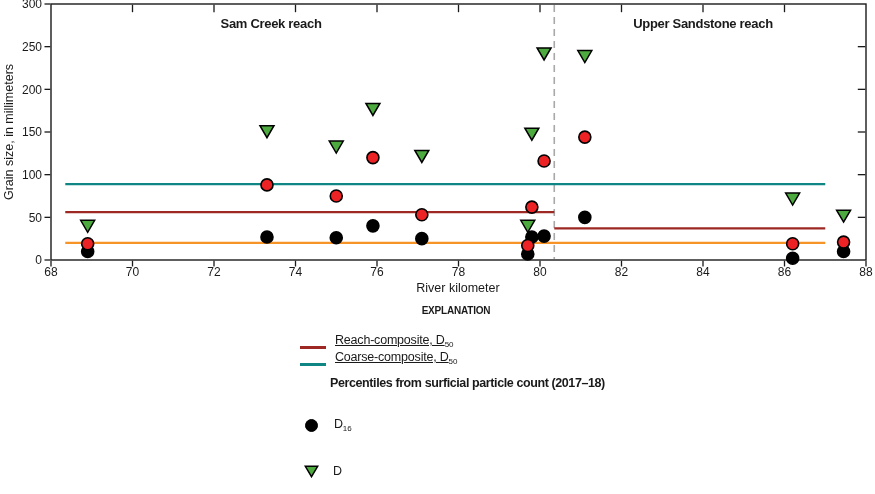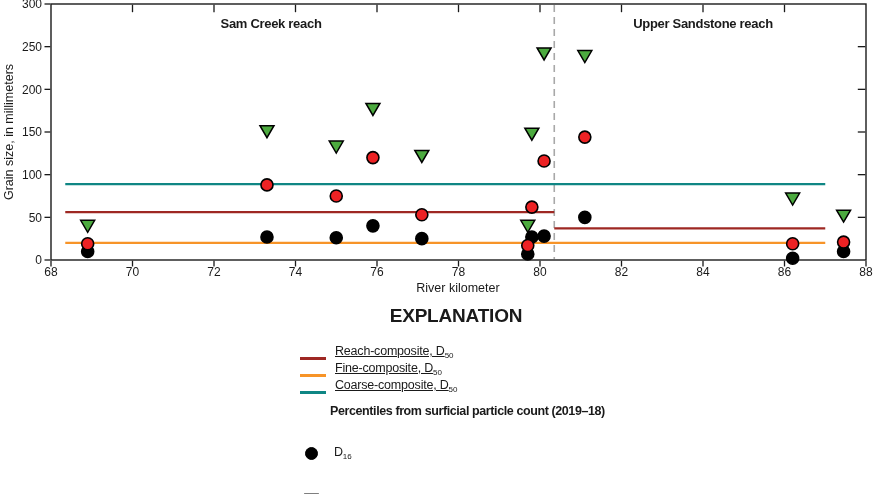--- a/index.html
+++ b/index.html
@@ -6,21 +6,21 @@
   .figure{
     position:relative;width:875px;height:494px;background:#ffffff;
     font-family:"Liberation Sans", sans-serif;color:#1a1a1a;overflow:hidden;
   }
   #chart-svg{position:absolute;left:0;top:0;}
   svg text{font-family:"Liberation Sans", sans-serif;fill:#1a1a1a;}
   .legend{
     position:absolute;left:280px;top:305px;width:352px;
     font-size:12.5px;letter-spacing:-0.2px;
   }
-  .legend-title{font-weight:bold;font-size:19px;text-align:center;margin:0 0 16px 0;}
+  .legend-title{font-weight:bold;font-size:10px;text-align:center;margin:0 0 16px 0;}
   .group-header{font-weight:bold;margin:0 0 3px 50px;letter-spacing:-0.4px;}
   .markers-header{font-weight:bold;margin:10px 0 3px 50px;letter-spacing:-0.4px;}
   .line-row{display:flex;align-items:flex-end;height:17px;text-decoration:underline;}
   .line-swatch{display:inline-block;width:26px;height:2.6px;margin:0 9px 0 20px;flex:0 0 auto;}
   .marker-row{display:flex;align-items:center;height:22px;margin-top:24px;}
   .circle-swatch{display:inline-block;width:11px;height:11px;border-radius:50%;
     border:1.6px solid #000;margin:0 16px 0 25px;flex:0 0 auto;}
   .tri-swatch{display:inline-flex;width:15px;height:13px;margin:0 14px 0 24px;flex:0 0 auto;}
   .sub{font-size:8px;vertical-align:-3px;letter-spacing:0;}
 </style>
@@ -127,29 +127,25 @@
 
   <div class="legend">
     <div class="legend-title">EXPLANATION</div>
 
 
     <div class="line-row">
       <span class="line-swatch" style="background: rgb(158, 40, 35);"></span>
       <span><span>Reach-composite, D</span><span class="sub">50</span></span>
     </div>
     <div class="line-row">
-      <span class="line-swatch" style="background: rgb(247, 148, 40);"></span>
-      <span><span>Fine-composite, D</span><span class="sub">50</span></span>
-    </div>
-    <div class="line-row">
       <span class="line-swatch" style="background: rgb(15, 134, 132);"></span>
       <span><span>Coarse-composite, D</span><span class="sub">50</span></span>
     </div>
 
-    <div class="markers-header">Percentiles from surficial particle count (2019–18)</div>
+    <div class="markers-header">Percentiles from surficial particle count (2017–18)</div>
 
     <div class="marker-row">
       <span class="circle-swatch" style="background: rgb(0, 0, 0);"></span>
       <span><span>D</span><span class="sub">16</span></span>
     </div>
     <div class="marker-row">
       <span class="tri-swatch">
         <svg width="15" height="13" viewBox="0 0 15 13">
           <polygon points="1.3,1.3 13.7,1.3 7.5,11.7" fill="#4caa3f" stroke="#000" stroke-width="1.5"></polygon>
         </svg>

